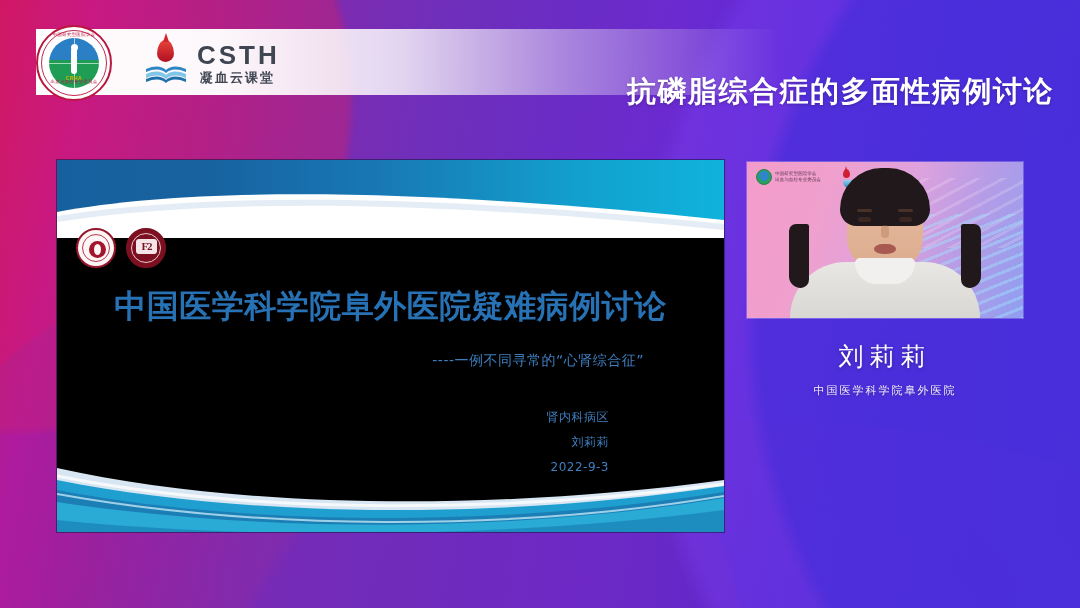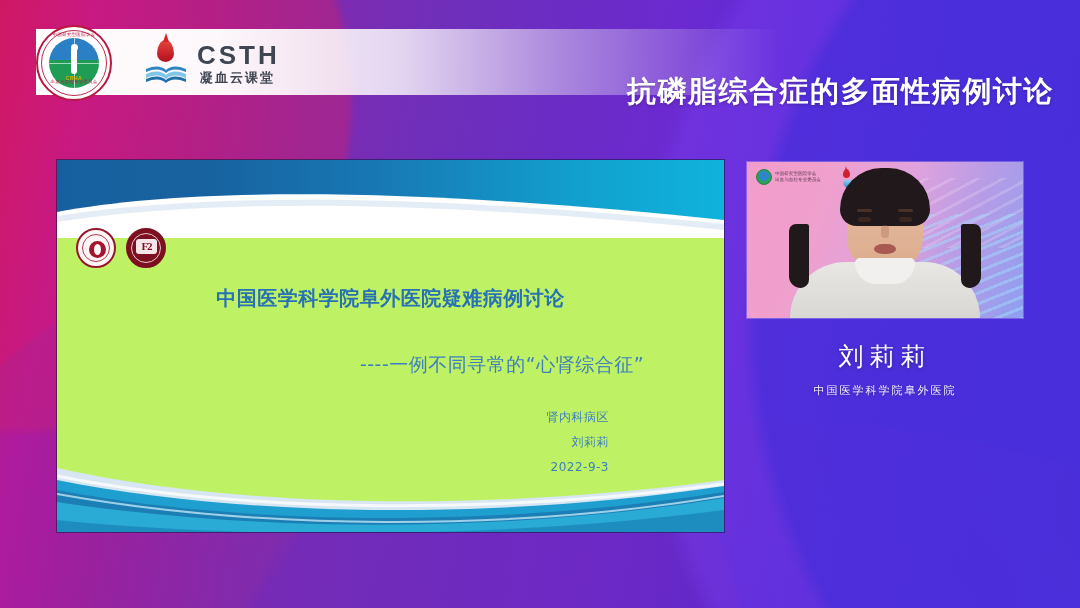--- a/index.html
+++ b/index.html
@@ -127,21 +127,21 @@
     font-size:29px;font-weight:bold;color:#ffffff;letter-spacing:1.5px;
     font-family:"DejaVu Sans",sans-serif;
     text-shadow:0 1px 3px rgba(0,0,0,0.25);
     white-space:nowrap;
     margin-top:28px;
   }
 
   
   .slide{
     position:absolute;left:57px;top:160px;width:667px;height:372px;
-    background:#bef264;overflow:hidden;
+    background:#000000;overflow:hidden;
     box-shadow:0 0 0 1px rgba(20,20,60,0.55);
   }
   .slide-top{
     position:absolute;left:0;top:0;width:100%;height:78px;
     background:linear-gradient(90deg,#17609f 0%,#17629f 22%,#1878b4 48%,#12a0ce 78%,#0fb3dc 100%);
     overflow:hidden;
   }
   .slide-top svg, .slide-bot svg{display:block;position:absolute;left:0;top:0;}
   .slide-bot{
     position:absolute;left:0;bottom:0;width:100%;height:86px;overflow:hidden;
@@ -174,26 +174,26 @@
   }
   .seal2 .mark{
     position:absolute;left:8px;top:9px;width:21px;height:15px;border-radius:3px;
     background:#f4e6e8;color:#7c1020;font-size:11px;font-weight:bold;
     line-height:15px;text-align:center;letter-spacing:-1px;
     font-family:"Liberation Serif",serif;
   }
 
   .slide-title{
     position:absolute;left:0;right:0;top:125px;text-align:center;
-    font-size:20px;font-weight:bold;color:#2771b5;
+    font-size:32px;font-weight:bold;color:#2771b5;
     font-family:Liberation Mono, monospace;letter-spacing:0.5px;
   }
   .slide-sub{
     position:absolute;left:8px;right:80px;top:192px;text-align:right;
-    font-size:19px;color:#3f7fbe;font-family:"DejaVu Sans",sans-serif;
+    font-size:14px;color:#3f7fbe;font-family:"DejaVu Sans",sans-serif;
     letter-spacing:0.5px;
   }
   .slide-foot{
     position:absolute;left:0;right:115px;top:245px;text-align:right;
     font-size:12px;color:#3f7fbe;line-height:25px;
     font-family:"DejaVu Sans",sans-serif;
   }
   .slide-foot div{letter-spacing:0.5px;}
 
   

